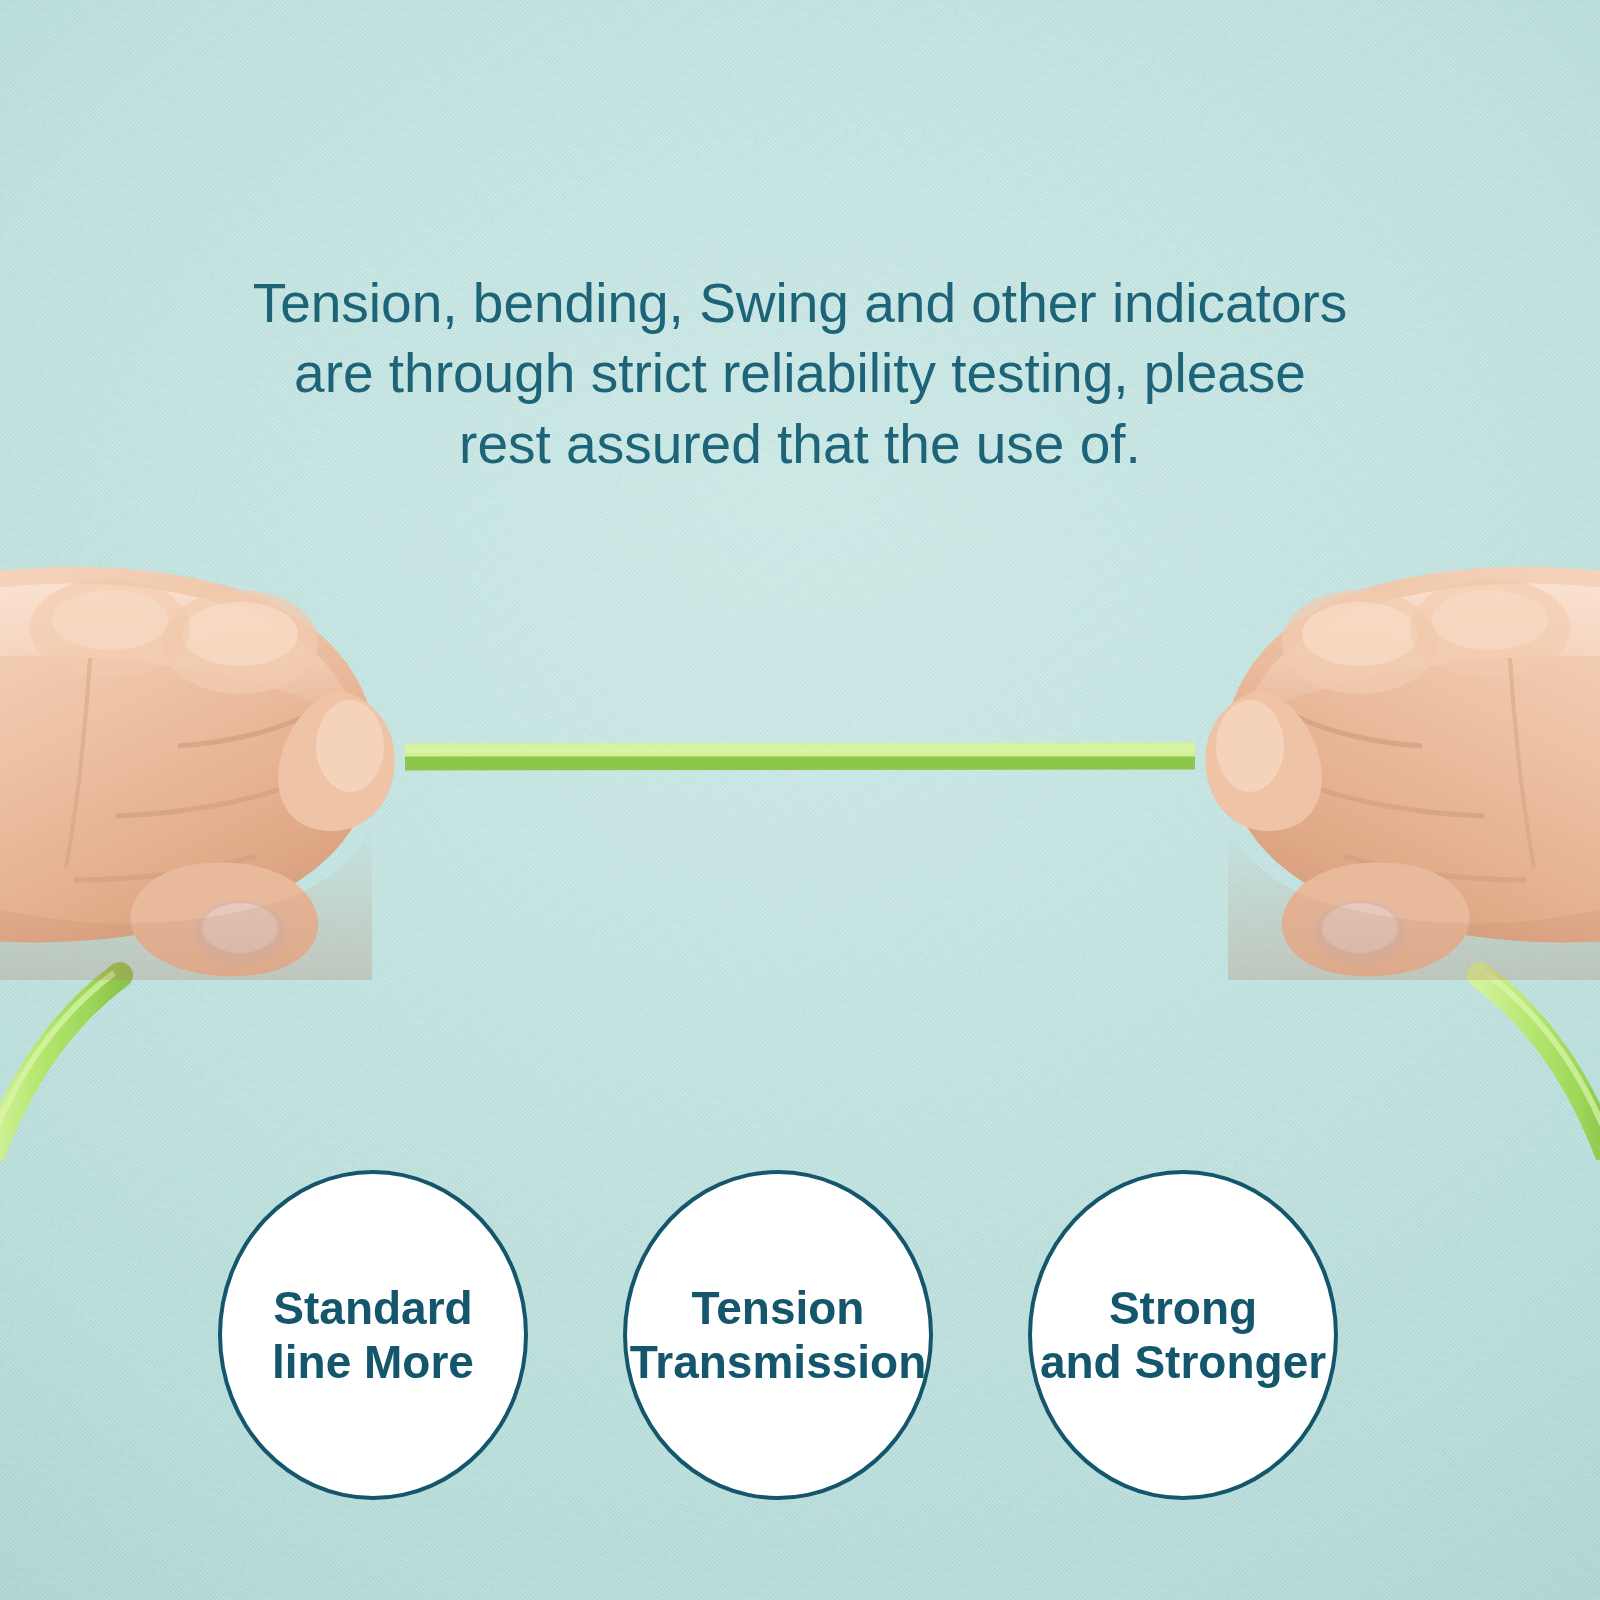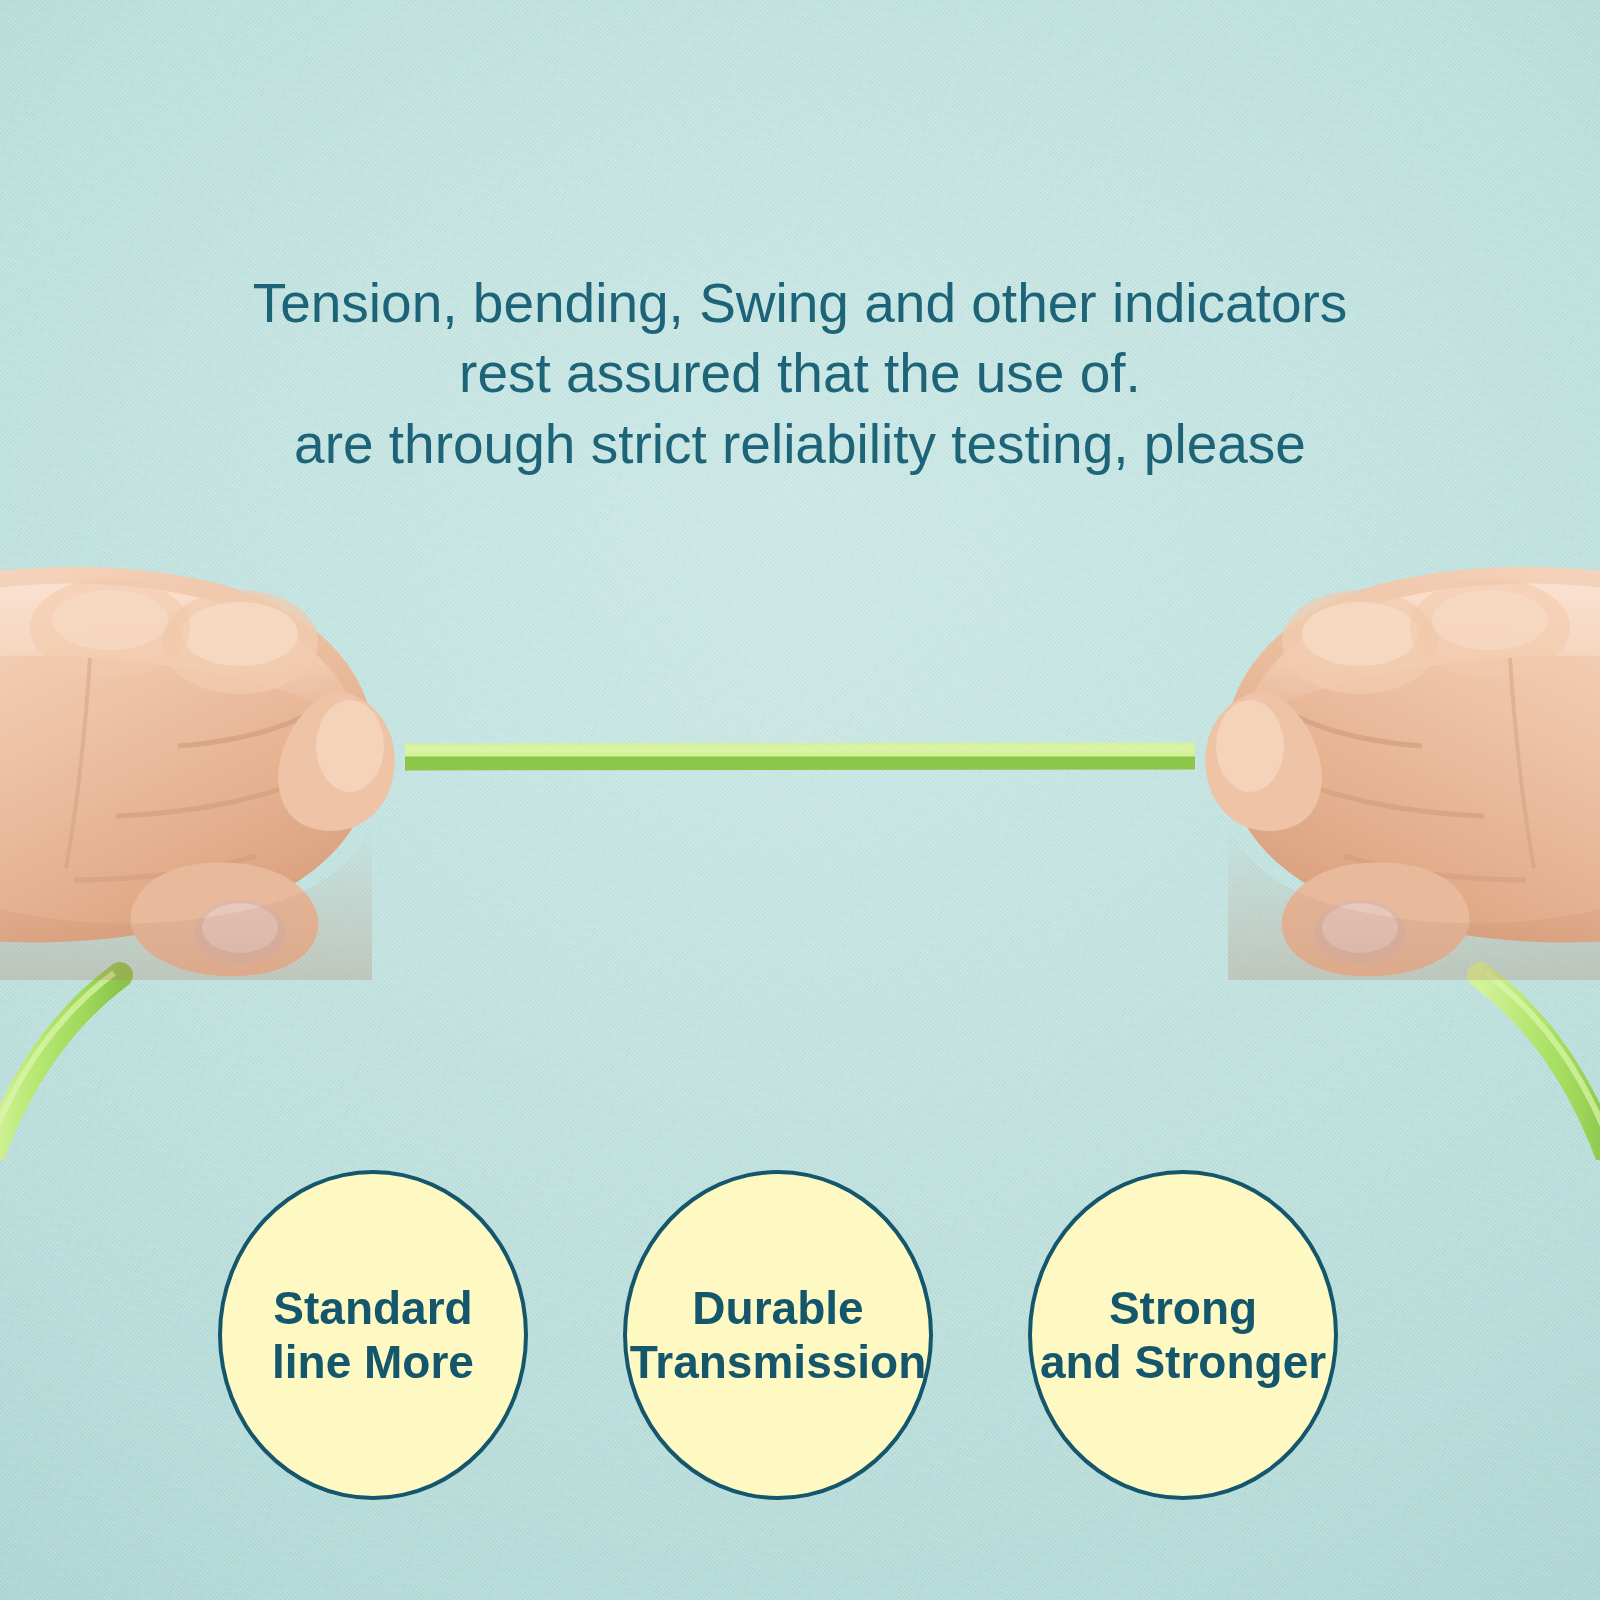--- a/index.html
+++ b/index.html
@@ -70,21 +70,21 @@
   .fist.left  { left:-60px;  top:30px; }
   .fist.right { right:-60px; top:30px; transform:scaleX(-1); }
   .fist svg { width:100%; height:100%; display:block; }
 
   
   .badges { position:absolute; left:0; top:1170px; width:1600px; height:340px; }
   .badge {
     position:absolute; top:0;
     width:310px; height:330px;
     border-radius:50%;
-    background:#fef9c3;
+    background:#ffffff;
     border:4px solid #14566b;
     display:flex; align-items:center; justify-content:center;
   }
   .badge:nth-of-type(1) { left:218px; }
   .badge:nth-of-type(2) { left:623px; }
   .badge:nth-of-type(3) { left:1028px; }
   .badge-label {
     text-align:center;
     font-size:46px; font-weight:bold;
     color:#14566b;
@@ -98,22 +98,22 @@
 
 <div id="poster">
 
   <div class="bg-base"></div>
   <div class="bg-noise"></div>
   <div class="bg-vig"></div>
 
 
   <div class="subcopy">
     <span class="ln">Tension, bending, Swing and other indicators</span>
+    <span class="ln">are through strict reliability testing, please</span>
     <span class="ln">rest assured that the use of.</span>
-    <span class="ln">are through strict reliability testing, please</span>
   </div>
 
   <div class="photo">
 
     <svg class="cable-svg" viewBox="0 0 1600 640" preserveAspectRatio="none">
       <defs>
         <linearGradient id="cabGrad" x1="0" y1="0" x2="0" y2="1">
           <stop offset="0%" stop-color="#d4f29b"></stop>
           <stop offset="30%" stop-color="#b7e873"></stop>
           <stop offset="70%" stop-color="#9fd85a"></stop>
@@ -232,21 +232,21 @@
 
     <div class="badge">
       <div class="badge-label">
         <span class="ln">Standard</span>
         <span class="ln">line More</span>
       </div>
     </div>
 
     <div class="badge">
       <div class="badge-label">
-        <span class="ln">Durable</span>
+        <span class="ln">Tension</span>
         <span class="ln">Transmission</span>
       </div>
     </div>
 
     <div class="badge">
       <div class="badge-label">
         <span class="ln">Strong</span>
         <span class="ln">and Stronger</span>
       </div>
     </div>

